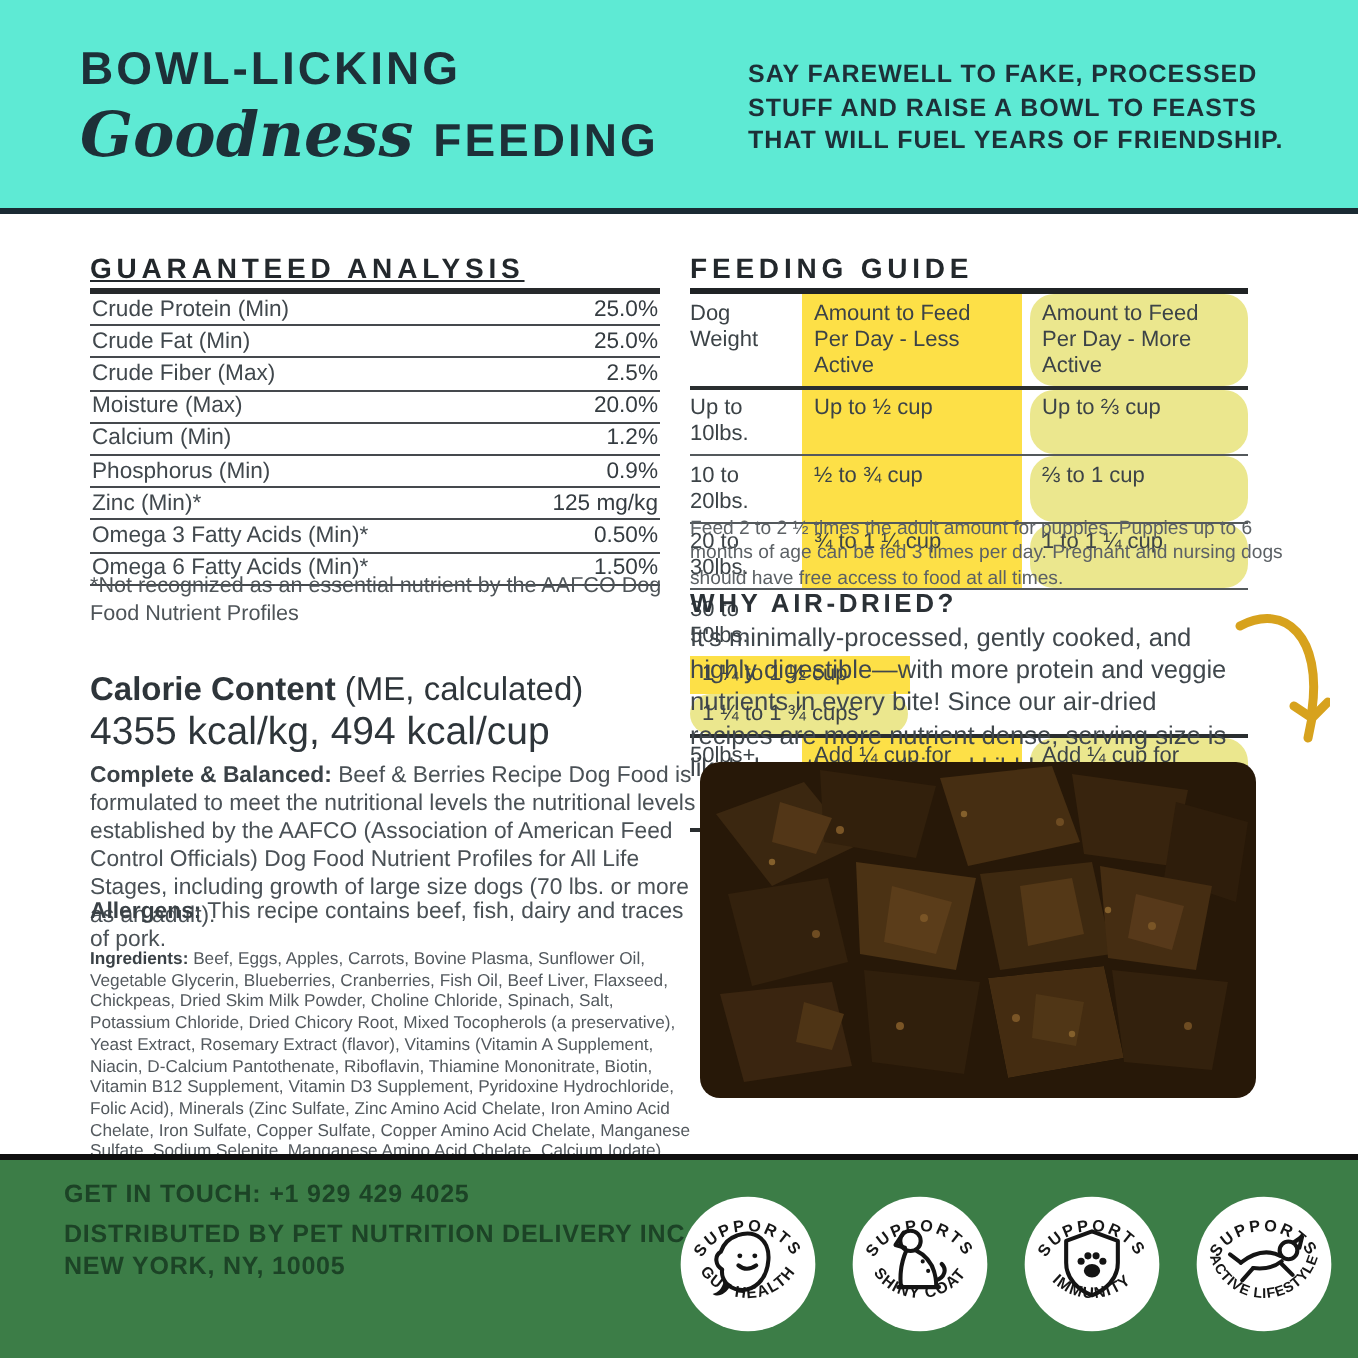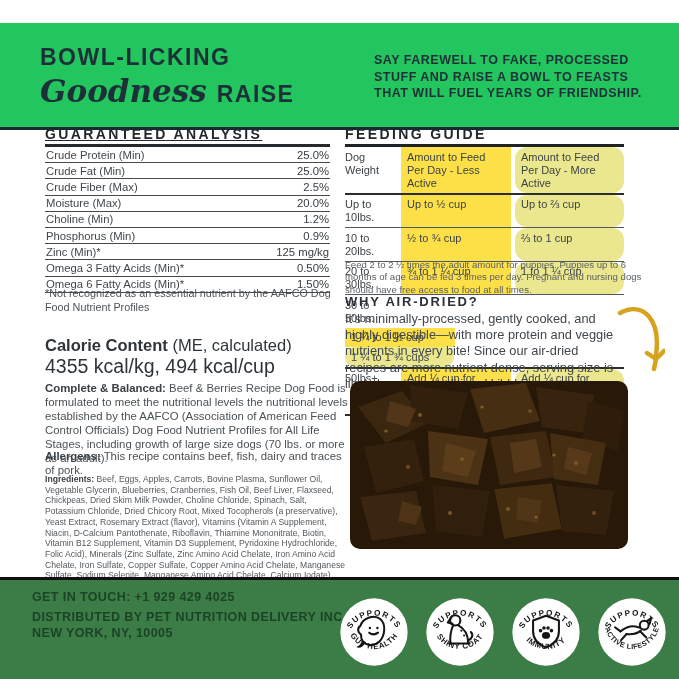--- a/index.html
+++ b/index.html
@@ -1,22 +1,22 @@
 <!DOCTYPE html>
 <html><head>
 <meta charset="utf-8">
 <style>
   html,body{margin:0;padding:0;background:#ffffff;}
   #page{
     position:relative;width:679px;height:679px;background:#ffffff;overflow:hidden;
     font-family:"Liberation Sans",sans-serif;color:#3f464b;
   }
   
-  .header{position:absolute;left:0;top:0;width:679px;height:107px;background:#22c55e;
-    border-bottom:3px solid #1a2a33;box-sizing:border-box;margin-top:23px;}
+  .header{position:absolute;left:0;top:0;width:679px;height:107px;background:#5eead4;
+    border-bottom:3px solid #1a2a33;box-sizing:border-box;}
   .header-title{position:absolute;left:40px;top:21px;color:#1d3038;}
   .ht-line1{font-size:23px;font-weight:700;letter-spacing:1.5px;}
   .ht-line2{display:flex;align-items:baseline;margin-top:2px;}
   .ht-script{font-family:"DejaVu Serif",serif;font-style:italic;font-weight:700;font-size:31px;margin-right:10px;}
   .ht-awaits{font-size:23px;font-weight:700;letter-spacing:1.5px;}
   .header-tagline{position:absolute;left:374px;top:29px;font-size:12.5px;font-weight:700;
     letter-spacing:0.5px;line-height:16.5px;color:#1d3038;}
   
   .sec-title{position:absolute;font-size:14px;font-weight:700;letter-spacing:2.4px;color:#23282c;}
   
@@ -66,21 +66,21 @@
 </head>
 <body>
 
 <div id="page">
 
   <div class="header">
     <div class="header-title">
       <div class="ht-line1">BOWL-LICKING</div>
       <div class="ht-line2">
         <span class="ht-script">Goodness</span>
-        <span class="ht-awaits">RAISE</span>
+        <span class="ht-awaits">FEEDING</span>
       </div>
     </div>
     <div class="header-tagline">
       <div>SAY FAREWELL TO FAKE, PROCESSED</div>
       <div>STUFF AND RAISE A BOWL TO FEASTS</div>
       <div>THAT WILL FUEL YEARS OF FRIENDSHIP.</div>
     </div>
   </div>
 
   <div class="sec-title" style="left:45px;top:126px;text-decoration:underline;">GUARANTEED ANALYSIS</div>
@@ -95,21 +95,21 @@
       </div>
     <div class="ga-row">
         <span>Crude Fiber (Max)</span>
         <span class="ga-val">2.5%</span>
       </div>
     <div class="ga-row">
         <span>Moisture (Max)</span>
         <span class="ga-val">20.0%</span>
       </div>
     <div class="ga-row">
-        <span>Choline (Min)</span>
+        <span>Calcium (Min)</span>
         <span class="ga-val">1.2%</span>
       </div>
     <div class="ga-row">
         <span>Phosphorus (Min)</span>
         <span class="ga-val">0.9%</span>
       </div>
     <div class="ga-row">
         <span>Zinc (Min)*</span>
         <span class="ga-val">125 mg/kg</span>
       </div>

